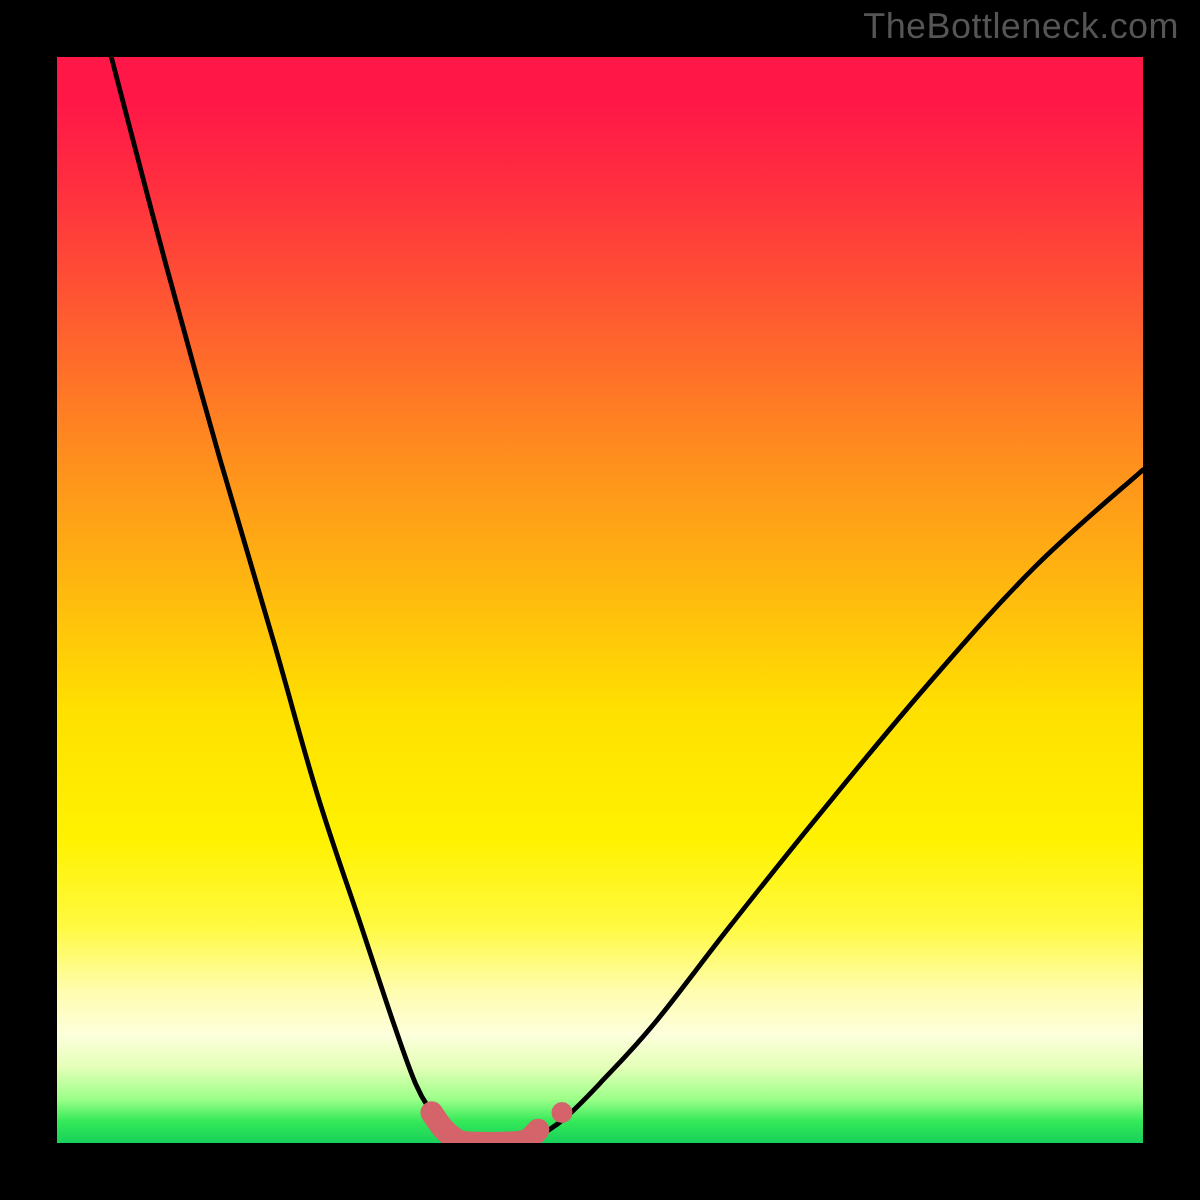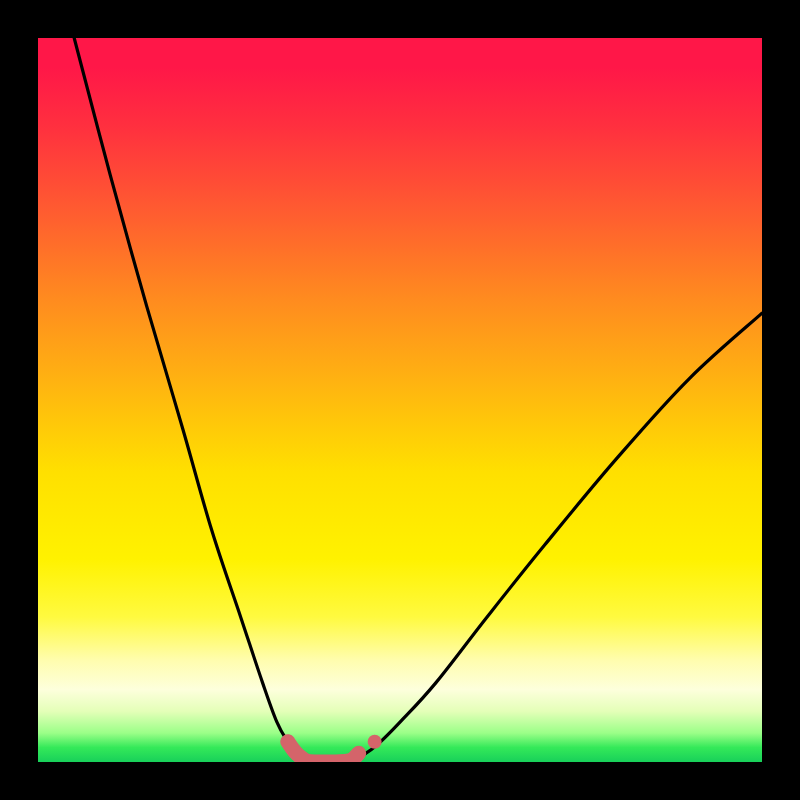--- a/index.html
+++ b/index.html
@@ -84,20 +84,21 @@
   }
   .dot-accent {
     fill: #d4646a;
   }
 </style>
 </head>
 <body>
 
 <div class="frame">
 
+  <div class="watermark">TheBottleneck.com</div>
 
   <div class="plot-area">
     <div class="gradient"></div>
 
     <svg class="curves" viewBox="0 0 724 724" preserveAspectRatio="none">
 
       <path id="left-branch" class="stroke-main" d="M 36.2 0 C 42.716 24.76079999999999, 59.36800000000001 89.34159999999994, 72.4 137.55999999999995 C 85.432 185.77839999999995, 95.568 222.268, 108.6 267.88 C 121.63199999999999 313.492, 133.0712 350.5608, 144.8 390.96 C 156.52880000000002 431.3592, 163.3344 458.4368, 173.76 492.32 C 184.1856 526.2032, 193.59760000000003 551.8328, 202.72000000000003 579.2 C 211.84240000000003 606.5672000000001, 217.924 625.4636, 224.44 644.36 C 230.956 663.2564, 234.35880000000003 673.49376, 238.92000000000002 684.18 C 243.4812 694.86624, 246.522 698.5151999999999, 249.77999999999997 703.728 C 253.03799999999995 708.9408, 255.06519999999998 710.66392, 257.02 713.14 C 258.97479999999996 715.61608, 259.3368 716.1808000000001, 260.64 717.484 C 261.9432 718.7872, 262.9568 719.53292, 264.26 720.38 C 265.5632 721.22708, 266.83744 721.66872, 267.88 722.19 C 268.92256 722.7112800000001, 269.66104 723.08052, 270.052 723.276"></path>
 
       <path id="right-branch" class="stroke-main" d="M 309.148 723.276 C 310.19056 723.01536, 311.94264 723.0008799999999, 314.94 721.828 C 317.93736 720.65512, 321.2388 719.62704, 325.8 716.76 C 330.3612 713.89296, 333.76399999999995 711.7644, 340.28 705.9 C 346.796 700.0355999999999, 351.57439999999997 695.2571999999999, 362 684.18 C 372.42560000000003 673.1028, 382.56160000000006 663.2564, 398.20000000000005 644.36 C 413.83840000000004 625.4636, 429.332 603.9608000000001, 448.88 579.2 C 468.428 554.4392, 483.34239999999994 535.4704, 506.79999999999995 506.8 C 530.2575999999999 478.1296, 553.1360000000001 449.8936, 579.2 419.92 C 605.264 389.94640000000004, 625.5360000000001 366.344, 651.6 340.28 C 677.664 314.21599999999995, 710.968 286.8488, 724 275.12"></path>
 

